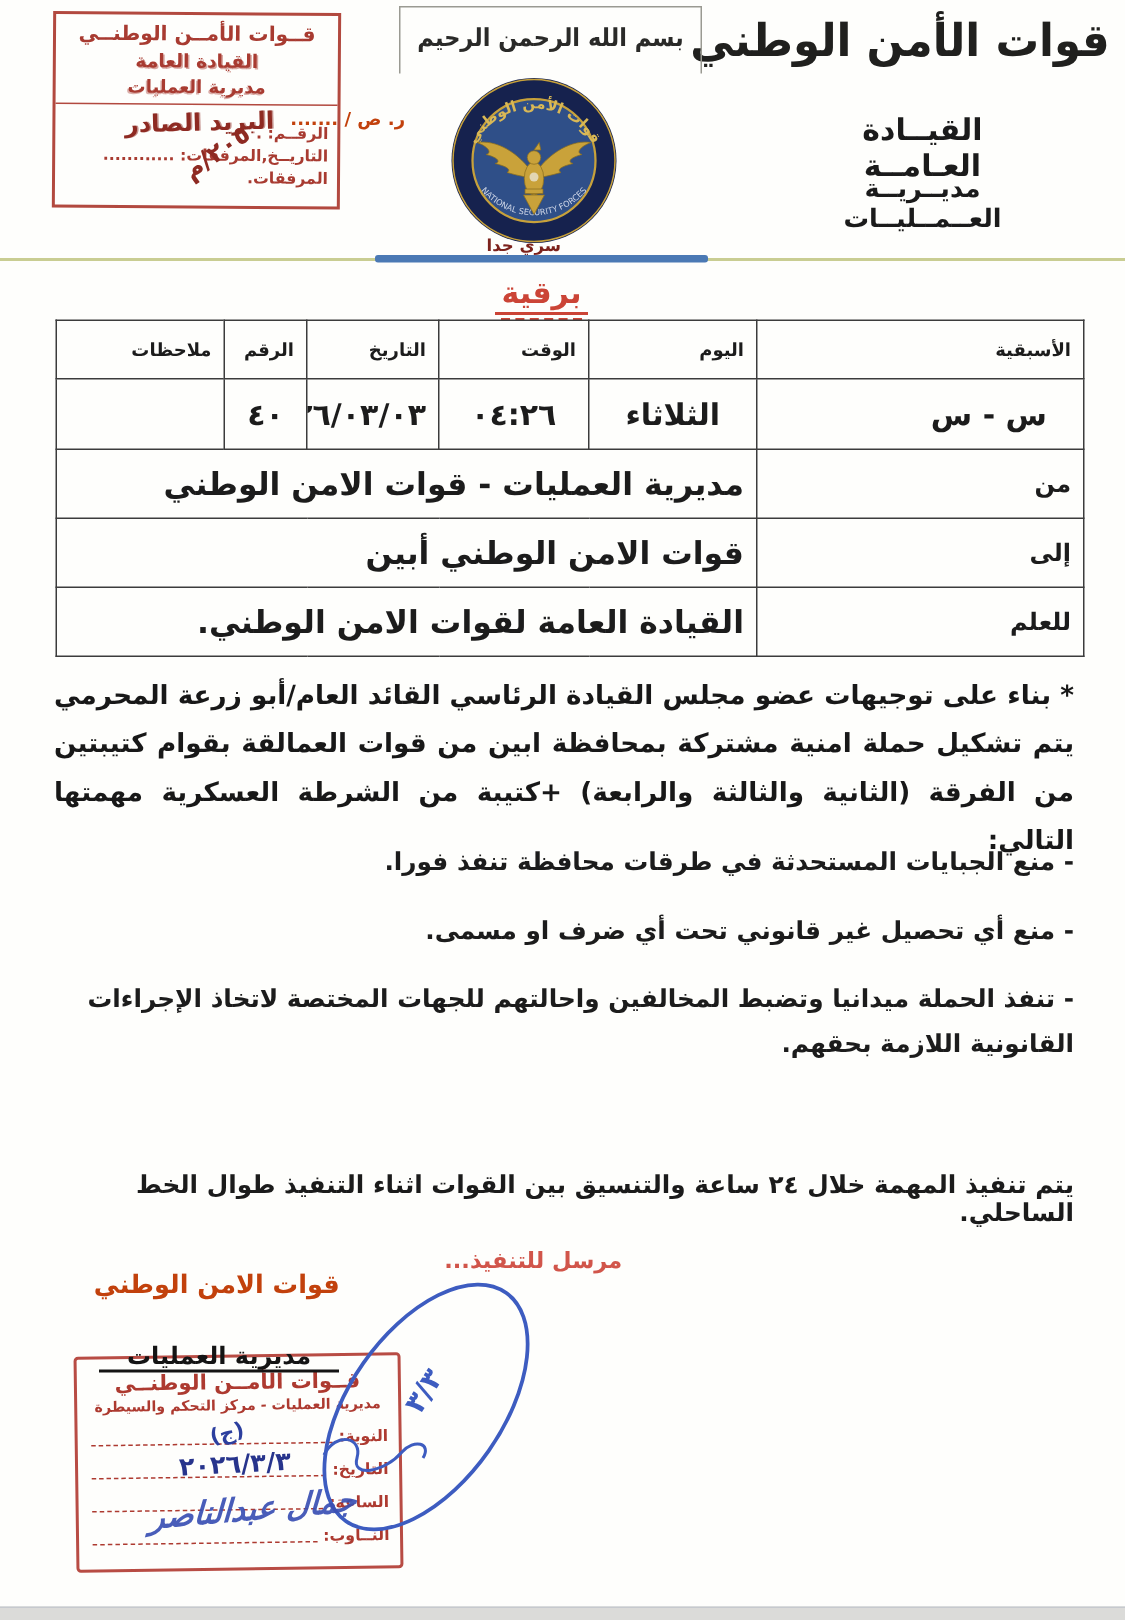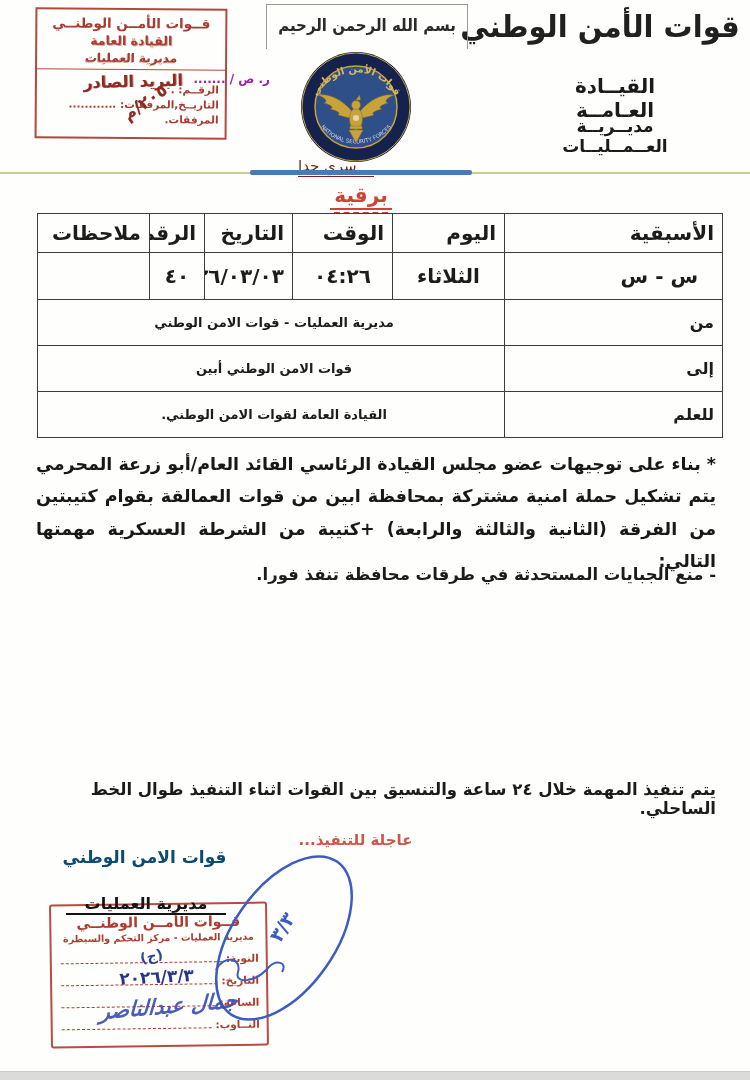--- a/index.html
+++ b/index.html
@@ -19,22 +19,22 @@
     font-size:17px; font-weight:bold; }
 
   .bismillah-box { top:4px; left:266px; width:200px; height:44px;
     border-top:1px solid #9a9a92; border-left:1px solid #9a9a92; border-right:1px solid #9a9a92; }
   .bismillah { top:16px; left:272px; width:190px; text-align:center;
     font-size:15px; font-weight:bold; color:#2a2a28; transform:scaleY(1.1); }
 
   .emblem { top:50px; left:299px; width:114px; height:114px; }
   .emblem svg text { font-family:"DejaVu Sans", sans-serif; }
 
-  .secret { top:157px; left:298px; width:76px; text-align:left;
-    font-size:15px; font-weight:normal; color:#7c221c;
+  .secret { top:157px; left:298px; width:76px; text-align:right;
+    font-size:11px; font-weight:bold; color:#7c221c;
     border-bottom:1px solid #7c221c; padding-bottom:1px; }
 
   .rule-olive { top:172px; left:0; width:750px; height:2px; background:#c9cd92; }
   .rule-blue  { top:170px; left:250px; width:222px; height:5px; background:#4b79b4; border-radius:2px; }
 
   .telegram-title { top:183px; left:318px; width:86px; text-align:center;
     font-size:20px; font-weight:bold; color:#cb4436; }
   .telegram-title .u { border-bottom:2.5px solid #cb4436; padding:0 4px 1px; display:inline-block; }
   .telegram-title::after { content:""; display:block; width:54px; height:0;
     border-bottom:2px dashed #cb4436; margin:2px auto 0; }
@@ -47,50 +47,50 @@
     text-shadow:1px 1px 0 rgba(168,59,49,.45); }
   .out-stamp .l3 { text-align:center; font-size:12px; font-weight:bold; margin-top:3px;
     text-shadow:-1px 1px 0 rgba(168,59,49,.4); border-bottom:1.5px solid #b2493f; padding-bottom:4px; }
   .out-stamp .fields { padding:12px 6px 0; font-size:10.5px; font-weight:bold; line-height:1.45; }
   .hand-outmail { top:72px; left:48px; width:170px; text-align:center;
     font-size:16px; font-weight:bold; color:#8e2a22; transform:rotate(-1.5deg);
     text-shadow:1px 0 0 rgba(142,42,34,.5); }
   .hand-outnum { top:92px; left:120px; font-size:17px; font-weight:bold; color:#8e2a22;
     transform:rotate(-35deg); }
   .hand-side { top:72px; left:160px; width:110px; font-size:12px; font-weight:bold;
-    color:#a21caf; direction:rtl; }
+    color:#c2410c; direction:rtl; }
 
   
   .tg-table { top:213px; left:37px; width:685px; border-collapse:collapse;
     table-layout:fixed; direction:rtl; }
   .tg-table th, .tg-table td { border:1.5px solid #3c3c3c; font-weight:bold;
     color:#1c1c1c; padding:2px 8px; overflow:hidden; }
-  .tg-table th { font-size:20px; text-align:right; height:34px; }
+  .tg-table th { font-size:12px; text-align:right; height:34px; }
   .tg-table td { font-size:20px; }
   .row-vals td { height:42px; text-align:center; }
   .row-vals td.prec { text-align:right; padding-right:24px; }
   .row-line th { font-size:16px; height:41px; vertical-align:middle; }
-  .row-line td { text-align:center; padding-left:14px; font-size:13px; height:41px; }
+  .row-line td { text-align:right; padding-left:14px; font-size:21px; height:41px; }
 
   
   .body-intro { top:448px; left:36px; width:680px; font-size:17.5px; font-weight:bold;
     line-height:1.85; text-align:justify; text-align-last:right; color:#181818; }
   .body-bullets { top:560px; left:36px; width:680px; }
   .body-bullets p { margin:0 0 16px; font-size:16.5px; font-weight:bold; line-height:1.8;
     text-align:right; color:#1c1c1c; }
   .therefore { top:740px; left:36px; width:680px; font-size:18px; font-weight:bold; }
   .therefore span { border-bottom:2px solid #1b1b1b; padding-bottom:1px; }
   .exec-line { top:780px; left:36px; width:680px; font-size:16.5px; font-weight:bold;
     text-align:right; }
 
   
   .sent-note { top:831px; left:288px; width:135px; font-size:15px; font-weight:bold;
     color:#d1554a; text-align:center; }
   .foot-force { top:847px; left:52px; width:185px; text-align:center;
-    font-size:17px; font-weight:bold; color:#0c4a6e; }
+    font-size:17px; font-weight:bold; color:#c2410c; }
   .foot-dir { top:894px; left:66px; width:160px; text-align:center; z-index:5;
     font-size:16px; font-weight:bold; color:#141414; border-bottom:2px solid #141414; }
 
   .ctl-stamp { top:903px; left:50px; width:214px; height:140px; z-index:3;
     border:2.5px solid rgba(176,57,48,.9); border-radius:3px; transform:rotate(-.8deg);
     color:#ad3a30; background:rgba(255,255,255,.0); }
   .ctl-stamp .c1 { margin-top:9px; text-align:center; font-size:14px; font-weight:bold;
     letter-spacing:2px; }
   .ctl-stamp .c2 { text-align:center; font-size:9.5px; font-weight:bold; margin-top:2px; }
   .ctl-stamp .frow { display:flex; align-items:flex-end; padding:0 7px; margin-top:9px;
@@ -212,25 +212,27 @@
       <th>للعلم</th>
       <td colspan="5">القيادة العامة لقوات الامن الوطني.</td>
     </tr>
   </tbody>
     </table>
 
   <div class="abs body-intro">* بناء على توجيهات عضو مجلس القيادة الرئاسي القائد العام/أبو زرعة المحرمي يتم تشكيل حملة امنية مشتركة بمحافظة ابين من قوات العمالقة بقوام كتيبتين من الفرقة (الثانية والثالثة والرابعة) +كتيبة من الشرطة العسكرية مهمتها التالي:</div>
 
   <div class="abs body-bullets">
     <p>- منع الجبايات المستحدثة في طرقات محافظة تنفذ فورا.</p>
+    <p>- منع أي تحصيل غير قانوني تحت أي ضرف او مسمى.</p>
+    <p>- تنفذ الحملة ميدانيا وتضبط المخالفين واحالتهم للجهات المختصة لاتخاذ الإجراءات القانونية اللازمة بحقهم.</p>
   </div>
 
   <div class="abs exec-line">يتم تنفيذ المهمة خلال ٢٤ ساعة والتنسيق بين القوات اثناء التنفيذ طوال الخط الساحلي.</div>
 
-  <div class="abs sent-note">عاجلة للتنفيذ...</div>
+  <div class="abs sent-note">مرسل للتنفيذ...</div>
   <div class="abs foot-force">قوات الامن الوطني</div>
   <div class="abs foot-dir">مديرية العمليات</div>
 
   <div class="abs ctl-stamp">
     <div class="c1">قــوات الأمــن الوطنــي</div>
     <div class="c2">مديرية العمليات - مركز التحكم والسيطرة</div>
     <div class="frow">
         <span class="lbl">النوبة:</span>
         <span class="ln"></span>
       </div>

